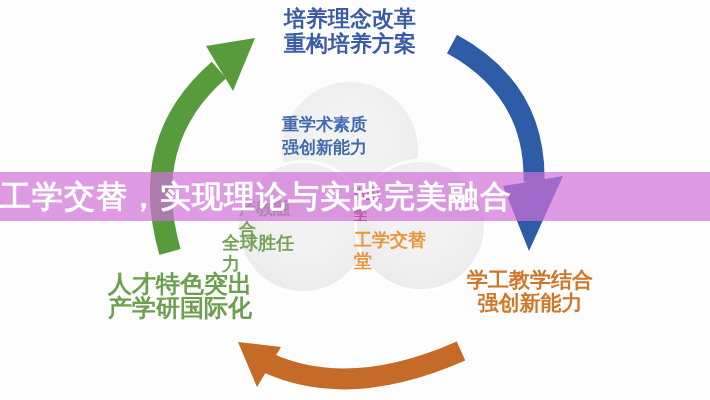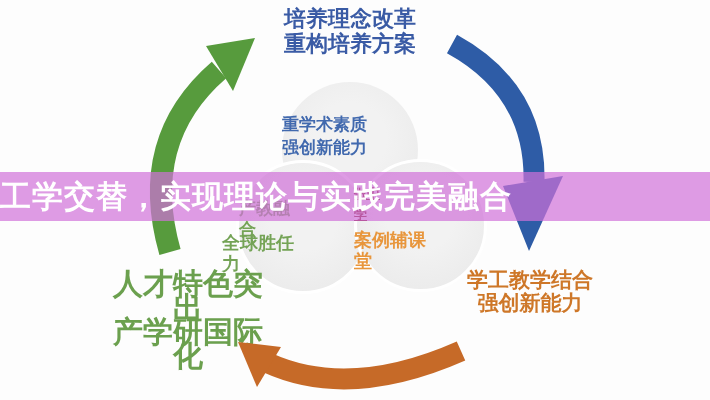--- a/index.html
+++ b/index.html
@@ -48,38 +48,38 @@
 
   <div class="circle-text" style="left: 239px; top: 198px; width: 128px; font-size: 17px; line-height: 21px; color: rgb(116, 163, 86);">产教融
 合</div>
 
   <div class="circle-text" style="left: 222px; top: 233px; width: 128px; font-size: 18px; line-height: 21px; color: rgb(116, 163, 86);">全球胜任
 力</div>
 
   <div class="circle-text" style="left: 354px; top: 183px; width: 127px; font-size: 13px; line-height: 21px; color: #7f1d1d; text-decoration: underline;">做中
 学</div>
 
-  <div class="circle-text" style="left: 354px; top: 230px; width: 127px; font-size: 18px; line-height: 21px; color: rgb(232, 150, 60);">案例辅课
+  <div class="circle-text" style="left: 354px; top: 230px; width: 127px; font-size: 18px; line-height: 21px; color: rgb(232, 150, 60);">工学交替
 堂</div>
 </div>
 
 <svg id="arrows-layer" width="710" height="400" viewBox="0 0 710 400">
   <path d="M 170,252 Q 138,140 219,70" fill="none" stroke-width="22" stroke-linecap="butt" stroke="#579B3D"></path>
   <polygon points="255,38 206,46 233,91" fill="#579B3D"></polygon>
   <path d="M 452,44 Q 536,90 534,182" fill="none" stroke-width="21" stroke="#2E5CA6"></path>
   <polygon points="563,176 503,186 529,251" fill="#2E5CA6"></polygon>
   <path d="M 461,351 Q 350,400 268,363" fill="none" stroke-width="21" stroke="#C66A28"></path>
   <polygon points="238,342 281,347 257,387" fill="#C66A28"></polygon>
 </svg>
 
 <div id="labels-layer">
   <div class="corner-label" style="left: 230px; top: 6px; width: 240px; font-size: 22px; line-height: 25px; color: rgb(58, 91, 165);">培养理念改革
 重构培养方案</div>
 
-  <div class="corner-label" style="left: 108px; top: 272px; width: 160px; font-size: 30px; line-height: 24px; color: rgb(107, 160, 78);">人才特色突出
+  <div class="corner-label" style="left: 100px; top: 272px; width: 160px; font-size: 24px; line-height: 24px; color: rgb(107, 160, 78);">人才特色突出
 产学研国际化</div>
 
   <div class="corner-label" style="left: 455px; top: 268px; width: 150px; font-size: 21px; line-height: 23px; color: rgb(206, 119, 40);">学工教学结合
 强创新能力</div>
 </div>
 
 <div id="banner" style="background: rgba(208, 112, 216, 0.7);">
   <span id="banner-text" style="color: rgb(255, 255, 255);">工学交替，实现理论与实践完美融合</span>
 </div>
 

